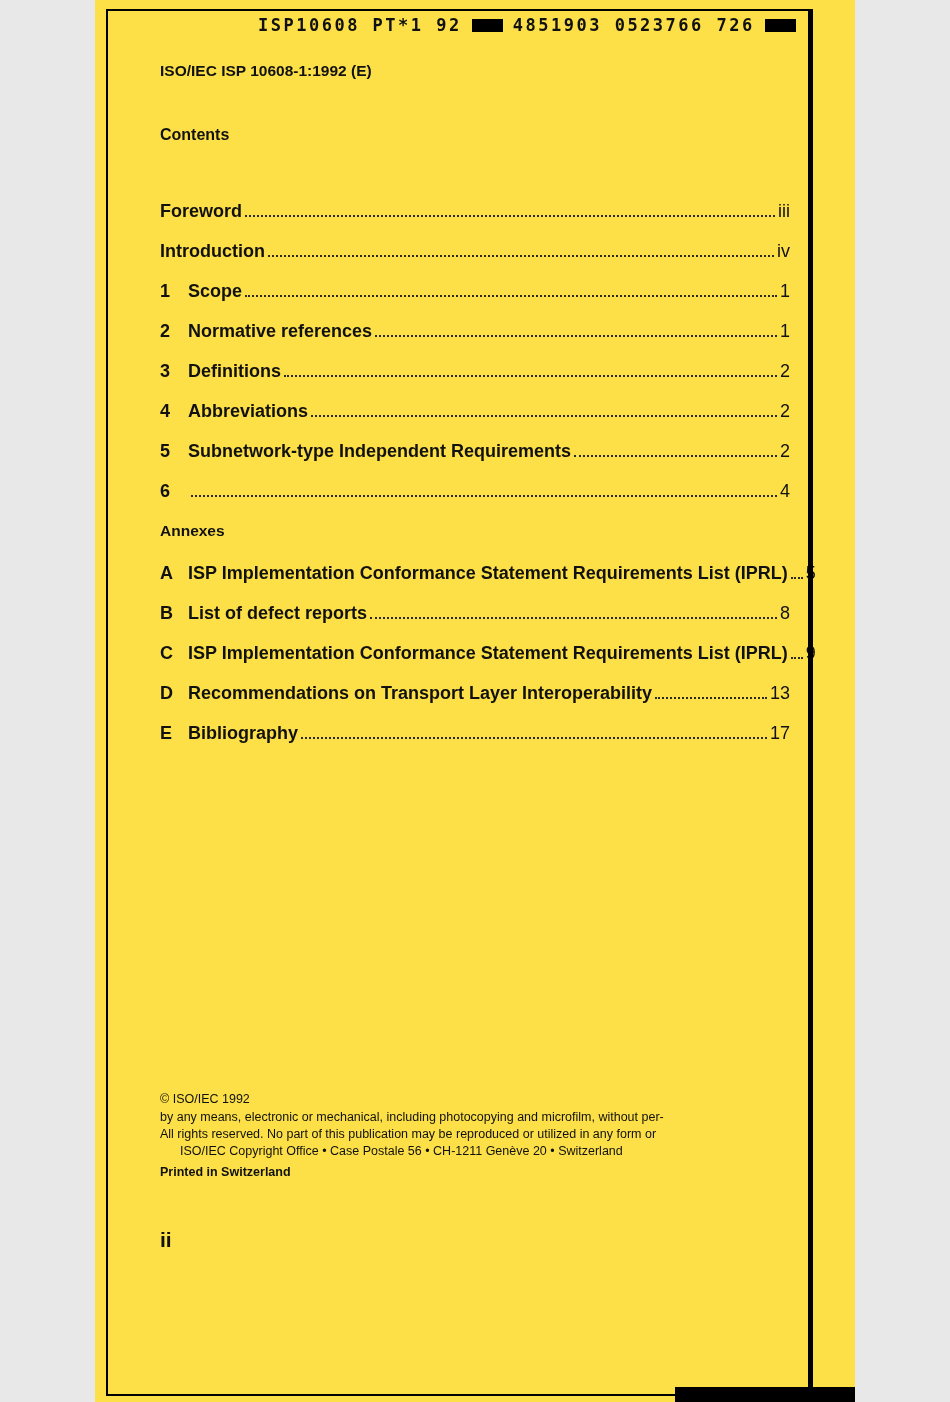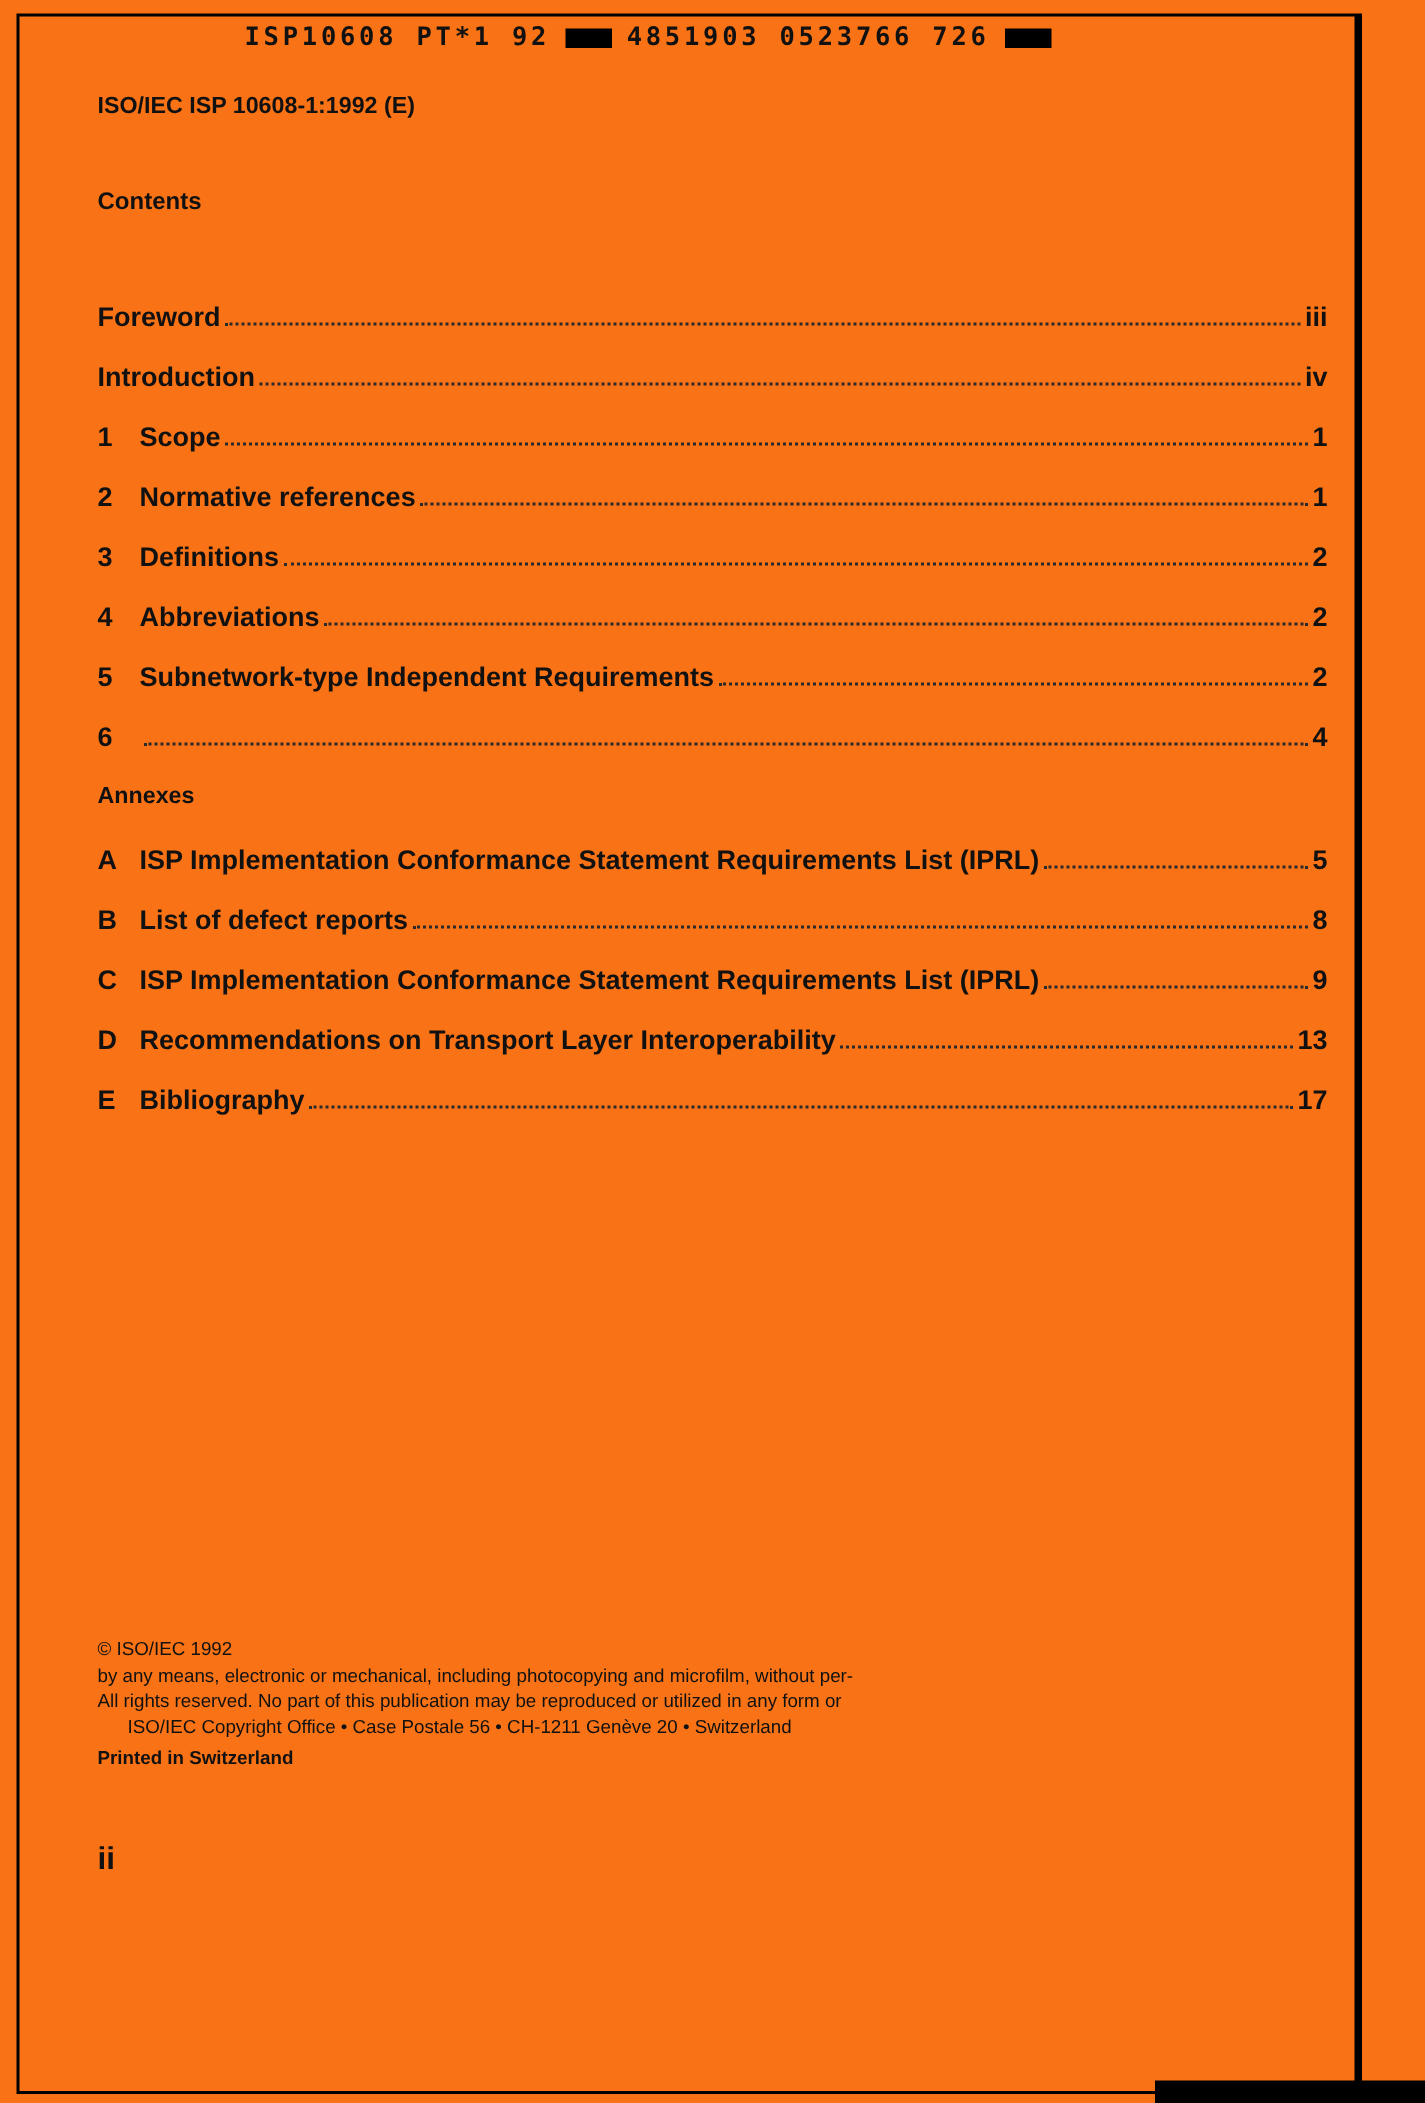--- a/index.html
+++ b/index.html
@@ -1,21 +1,21 @@
 <!DOCTYPE html>
 <html><head>
 <meta charset="utf-8">
 <style>
   * { margin: 0; padding: 0; box-sizing: border-box; }
   html, body { background: #e8e8e8; }
   .page {
     position: relative;
-    width: 950px;
+    width: 760px;
     height: 1402px;
-    background: #f97316;
+    background: #fde047;
     font-family: "Liberation Sans", sans-serif;
     color: #111;
     overflow: hidden;
     margin: 0 auto;
   }
   
   .scan-frame {
     position: absolute;
     top: 9px; left: 11px; right: 42px; bottom: 6px;
     border: 2px solid #000;
@@ -70,21 +70,21 @@
     flex: 0 0 28px;
     font-weight: bold;
   }
   .toc-label { white-space: nowrap; }
   .dots {
     flex: 1 1 auto;
     min-width: 12px;
     margin: 0 3px 3px 3px;
     border-bottom: 2px dotted #2a2a2a;
   }
-  .toc-page { font-weight: bold; }
+  .toc-page { font-weight: normal; }
   .annexes-title {
     font-weight: bold;
     font-size: 15.5px;
     margin: 10px 0 24px 0;
   }
   
   .imprint {
     position: absolute;
     left: 65px;
     top: 1091px;

